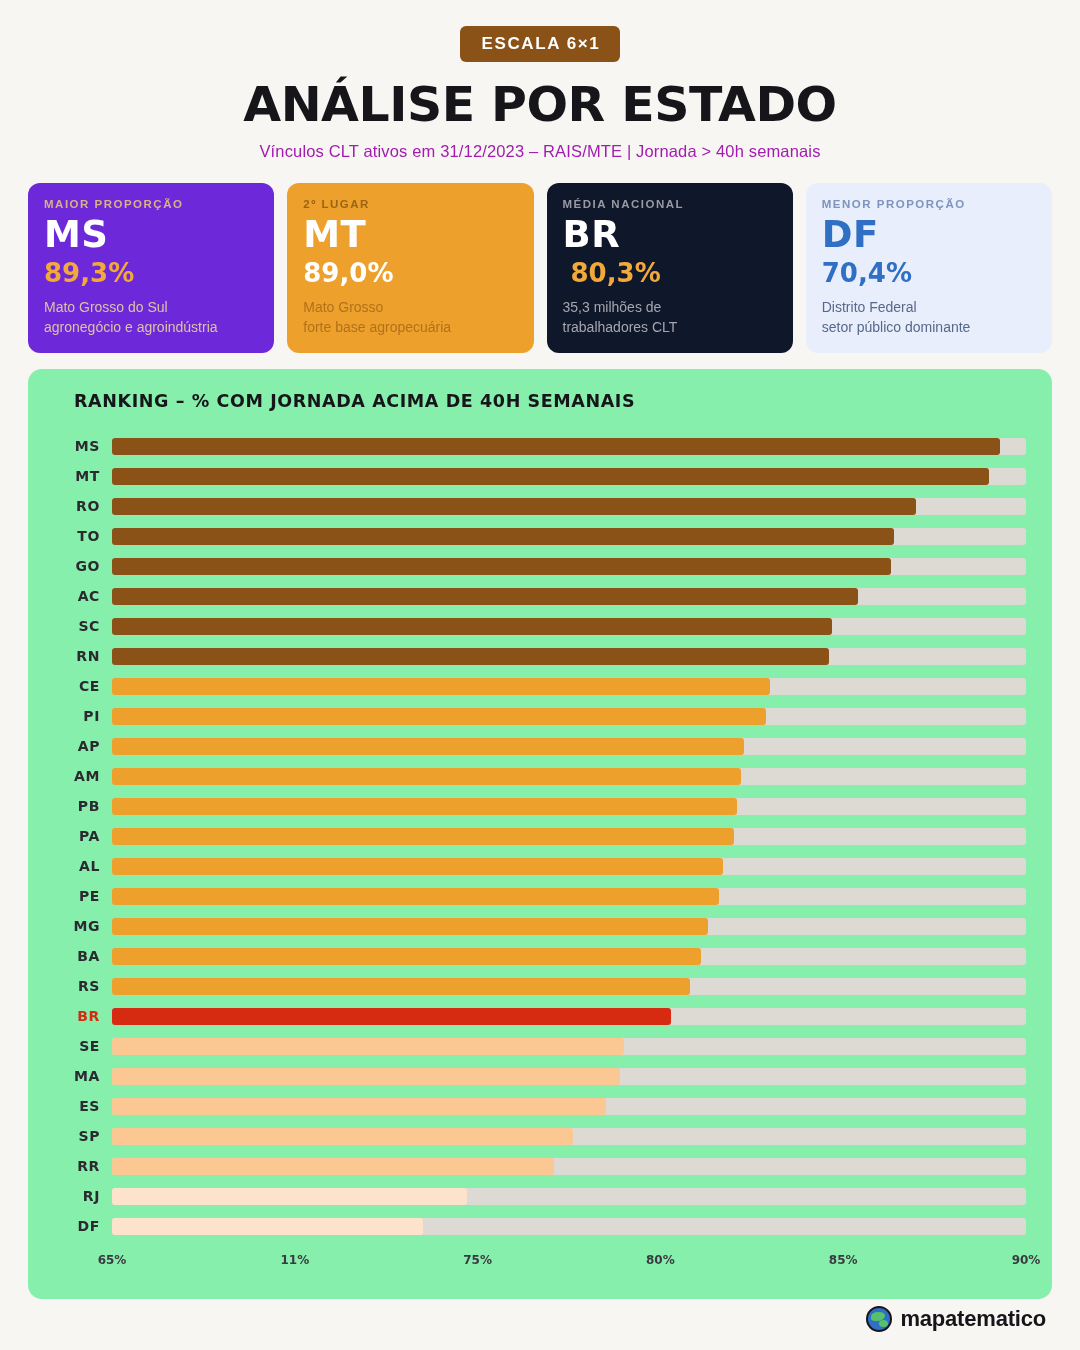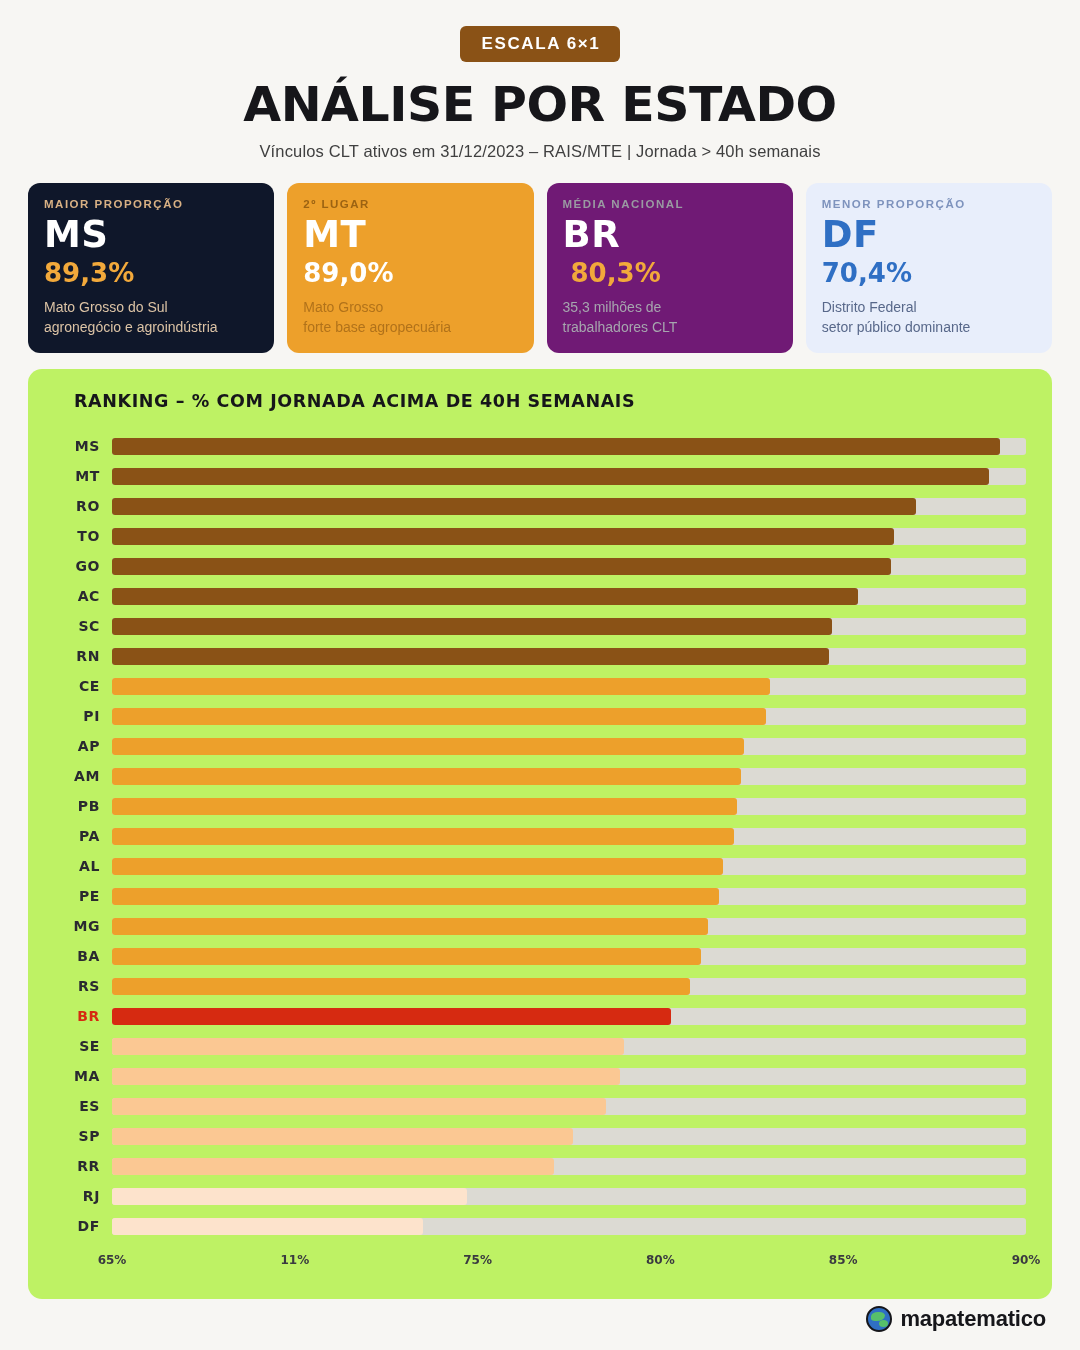--- a/index.html
+++ b/index.html
@@ -34,21 +34,21 @@
     font-weight: bold;
     letter-spacing: -0.5px;
     color: #16161a;
     margin: 14px 0 0 0;
     font-family: "DejaVu Sans", sans-serif;
     transform: scaleX(1.02);
   }
   .subtitle {
     text-align: center;
     font-size: 16.5px;
-    color: #404040;
+    color: #a21caf;
     margin-top: 10px;
     letter-spacing: 0.15px;
   }
 
   
   .cards {
     display: flex;
     gap: 13px;
     padding: 22px 28px 0 28px;
   }
@@ -76,48 +76,48 @@
     font-size: 26px;
     font-weight: bold;
     margin-top: 4px;
     font-family: "DejaVu Sans", sans-serif;
   }
   .card .kdesc {
     font-size: 14px;
     line-height: 1.42;
     margin-top: 10px;
   }
-  .card.c1 { background: #0f172a; }
+  .card.c1 { background: #6d28d9; }
   .card.c1 .klabel { color: #d9b184; }
   .card.c1 .kcode  { color: #ffffff; }
   .card.c1 .kvalue { color: #f2a93b; }
   .card.c1 .kdesc  { color: #dcc3a5; }
 
   .card.c2 { background: #eda02b; }
   .card.c2 .klabel { color: #9c6312; }
   .card.c2 .kcode  { color: #ffffff; }
   .card.c2 .kvalue { color: #ffffff; }
   .card.c2 .kdesc  { color: #b1721a; }
 
-  .card.c3 { background: #701a75; }
+  .card.c3 { background: #0f172a; }
   .card.c3 .klabel { color: #9a9aa2; }
   .card.c3 .kcode  { color: #ffffff; }
   .card.c3 .kvalue { color: #f2a93b; margin-left: 8px; }
   .card.c3 .kdesc  { color: #a6a6ae; }
 
   .card.c4 { background: #e8eefb; }
   .card.c4 .klabel { color: #7e93bd; }
   .card.c4 .kcode  { color: #2f6fc4; }
   .card.c4 .kvalue { color: #2f6fc4; }
   .card.c4 .kdesc  { color: #4f6party; color:#58688a; }
 
   
   .panel {
     margin: 16px 28px 0 28px;
-    background: #bef264;
+    background: #86efac;
     border-radius: 14px;
     padding: 22px 26px 18px 26px;
     height: 930px;
     position: relative;
   }
   .panel-title {
     font-size: 17.5px;
     font-weight: bold;
     letter-spacing: 0.6px;
     color: #16161a;

